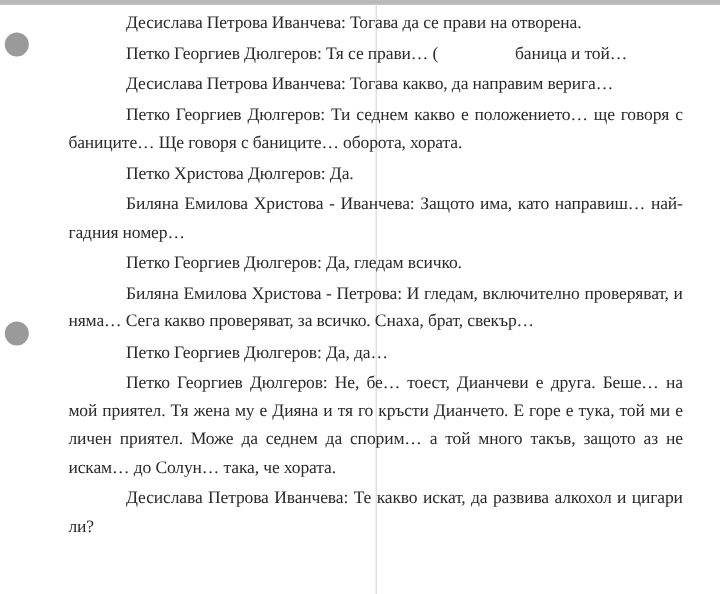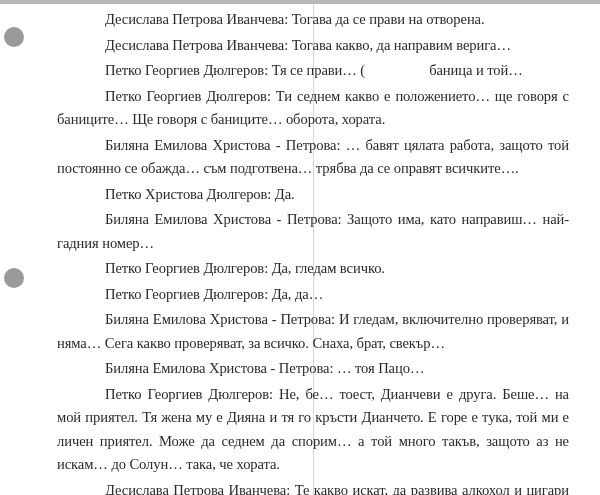--- a/index.html
+++ b/index.html
@@ -21,26 +21,24 @@
 </head>
 <body>
 
 <div class="top-band"></div>
 <div class="hole h1"></div>
 <div class="hole h2"></div>
 <div class="fold-line"></div>
 
 <div class="page">
   <p class="para">Десислава Петрова Иванчева: Тогава да се прави на отворена.</p>
+  <p class="para"><span>Петко Георгиев Дюлгеров: Тя се прави… (</span><span class="gap"></span><span>баница и той…</span></p>
   <p class="para">Десислава Петрова Иванчева: Тогава какво, да направим верига…</p>
-  <p class="para"><span>Петко Георгиев Дюлгеров: Тя се прави… (</span><span class="gap"></span><span>баница и той…</span></p>
   <p class="para">Петко Георгиев Дюлгеров: Ти седнем какво е положението… ще говоря с баниците… Ще говоря с баниците… оборота, хората.</p>
-  <p class="para">Биляна Емилова Христова - Петрова: … бавят цялата работа, защото той постоянно се обажда… съм подготвена…  трябва да се оправят всичките….</p>
   <p class="para">Петко Христова Дюлгеров: Да.</p>
-  <p class="para">Биляна Емилова Христова - Петрова: Защото има, като направиш… най-гадния номер…</p>
+  <p class="para">Биляна Емилова Христова - Иванчева: Защото има, като направиш… най-гадния номер…</p>
   <p class="para">Петко Георгиев Дюлгеров: Да, гледам всичко.</p>
+  <p class="para">Биляна Емилова Христова - Петрова: И гледам, включително проверяват, и няма… Сега какво проверяват, за всичко.  Снаха, брат, свекър…</p>
   <p class="para">Петко Георгиев Дюлгеров: Да, да…</p>
-  <p class="para">Биляна Емилова Христова - Петрова: И гледам, включително проверяват, и няма… Сега какво проверяват, за всичко.  Снаха, брат, свекър…</p>
-  <p class="para">Биляна Емилова Христова - Петрова: … тоя Пацо…</p>
   <p class="para">Петко Георгиев Дюлгеров: Не, бе… тоест, Дианчеви е друга. Беше… на мой приятел. Тя жена му е Дияна и тя го кръсти Дианчето. Е горе е тука, той ми е личен приятел. Може да седнем да спорим… а той много такъв, защото аз не искам… до Солун… така, че хората.</p>
   <p class="para">Десислава Петрова Иванчева: Те какво искат, да развива алкохол и цигари  ли?</p>
 
 </div>
 
 </body></html>

